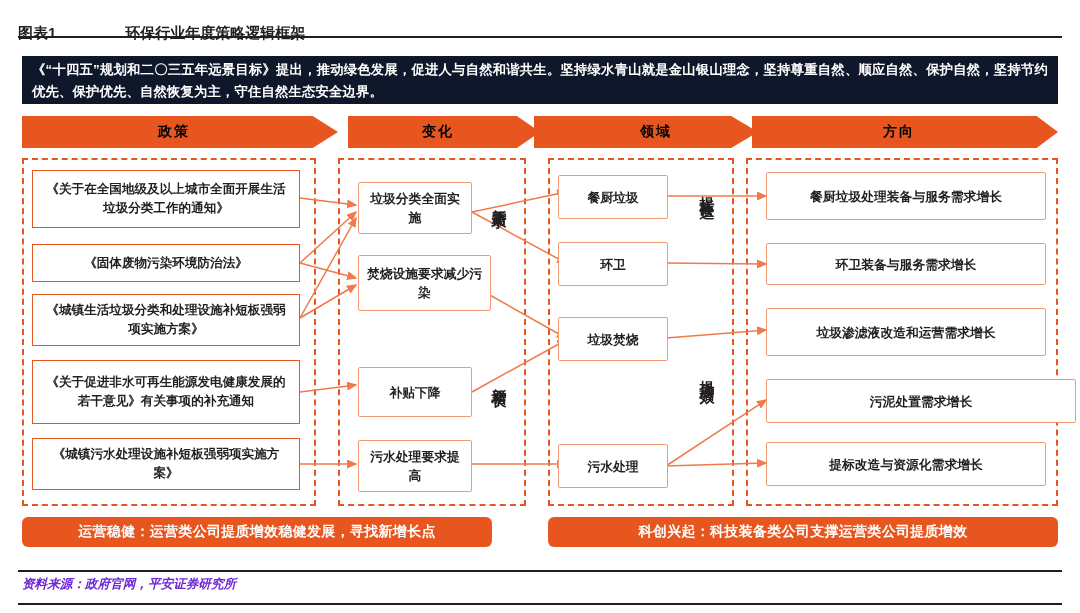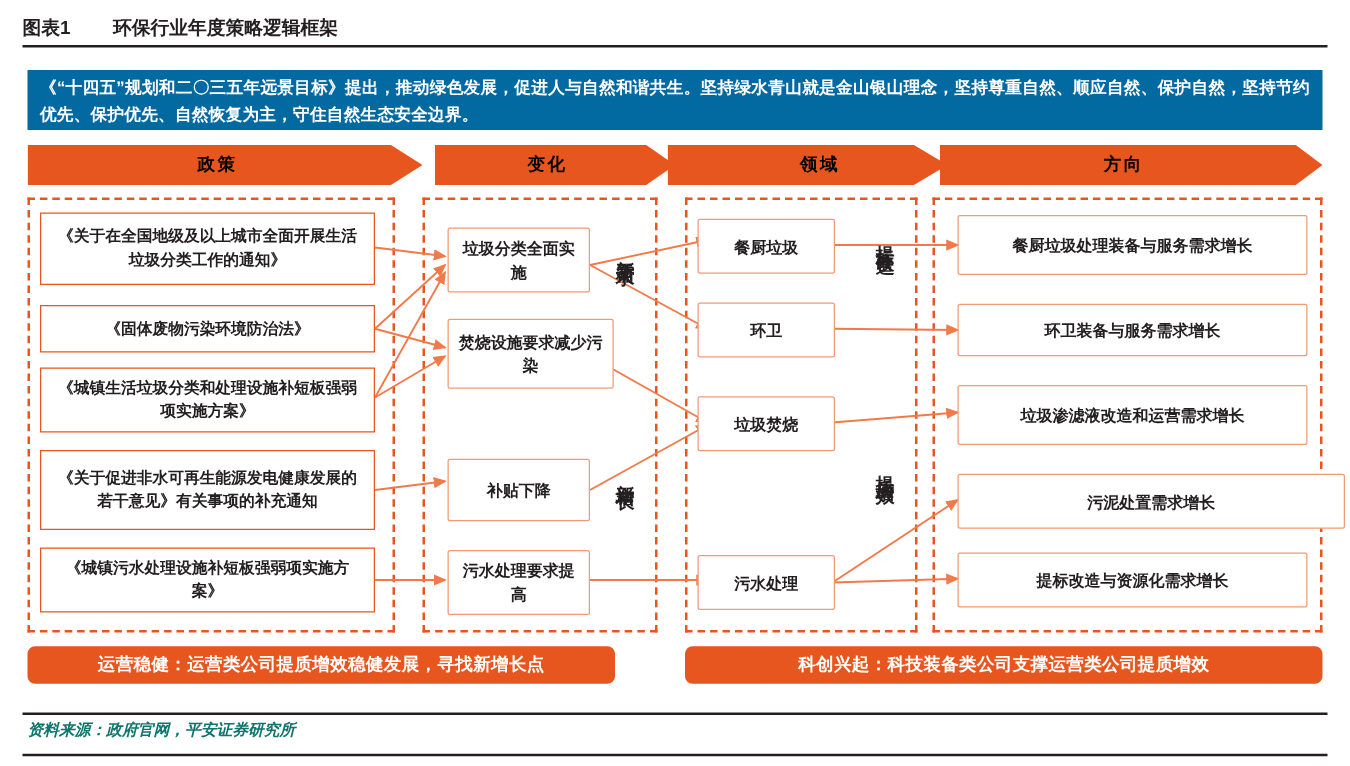--- a/index.html
+++ b/index.html
@@ -5,31 +5,31 @@
   html,body{margin:0;padding:0;}
   body{
     width:1080px;height:613px;background:#ffffff;
     font-family:"Liberation Sans","DejaVu Sans",sans-serif;
     color:#231f20;overflow:hidden;position:relative;
   }
   .page{position:absolute;inset:0;}
 
   
   .title-row{
-    position:absolute;left:18px;top:8px;width:1044px;height:28px;
-    display:flex;align-items:center;
+    position:absolute;left:18px;top:24px;width:1044px;height:28px;
+    display:flex;align-items:flex-start;gap:35px;
   }
   .title-num{font-size:15px;font-weight:bold;letter-spacing:0px;}
   .title-text{font-size:15px;font-weight:bold;margin-left:34px;}
   .rule-top{position:absolute;left:18px;top:36px;width:1044px;height:2px;background:#231f20;}
 
   
   .banner{
     position:absolute;left:22px;top:56px;width:1036px;height:48px;
-    background:#0369a1;color:#ffffff;
+    background:#0f172a;color:#ffffff;
     font-size:13.3px;font-weight:bold;line-height:22px;
     padding:2px 10px 0 10px;box-sizing:border-box;
     display:flex;align-items:center;
     text-align:justify;letter-spacing:0.2px;
   }
 
   
   .chev{
     position:absolute;top:116px;height:32px;background:#E8561F;color:#000000;
     display:flex;align-items:center;justify-content:center;
@@ -73,21 +73,21 @@
   .pill{
     position:absolute;height:30px;background:#E8561F;color:#fff;border-radius:6px;
     display:flex;align-items:center;justify-content:center;
     font-size:14px;font-weight:bold;letter-spacing:0.3px;
   }
   .pill-left{left:22px;top:517px;width:470px;}
   .pill-right{left:548px;top:517px;width:510px;}
 
   
   .rule-bot{position:absolute;left:18px;top:570px;width:1044px;height:1.6px;background:#231f20;}
-  .source{position:absolute;left:22px;top:576px;font-size:12.6px;font-style:italic;font-weight:bold;color:#0f766e;}
+  .source{position:absolute;left:22px;top:576px;font-size:12.6px;font-style:italic;font-weight:bold;color:#6d28d9;}
   .rule-end{position:absolute;left:18px;top:603px;width:1044px;height:1.6px;background:#231f20;}
 
   svg.links{position:absolute;left:0;top:0;width:1080px;height:613px;pointer-events:none;}
 </style>
 </head>
 <body>
 
 <div class="page">
 
   <div class="title-row">

